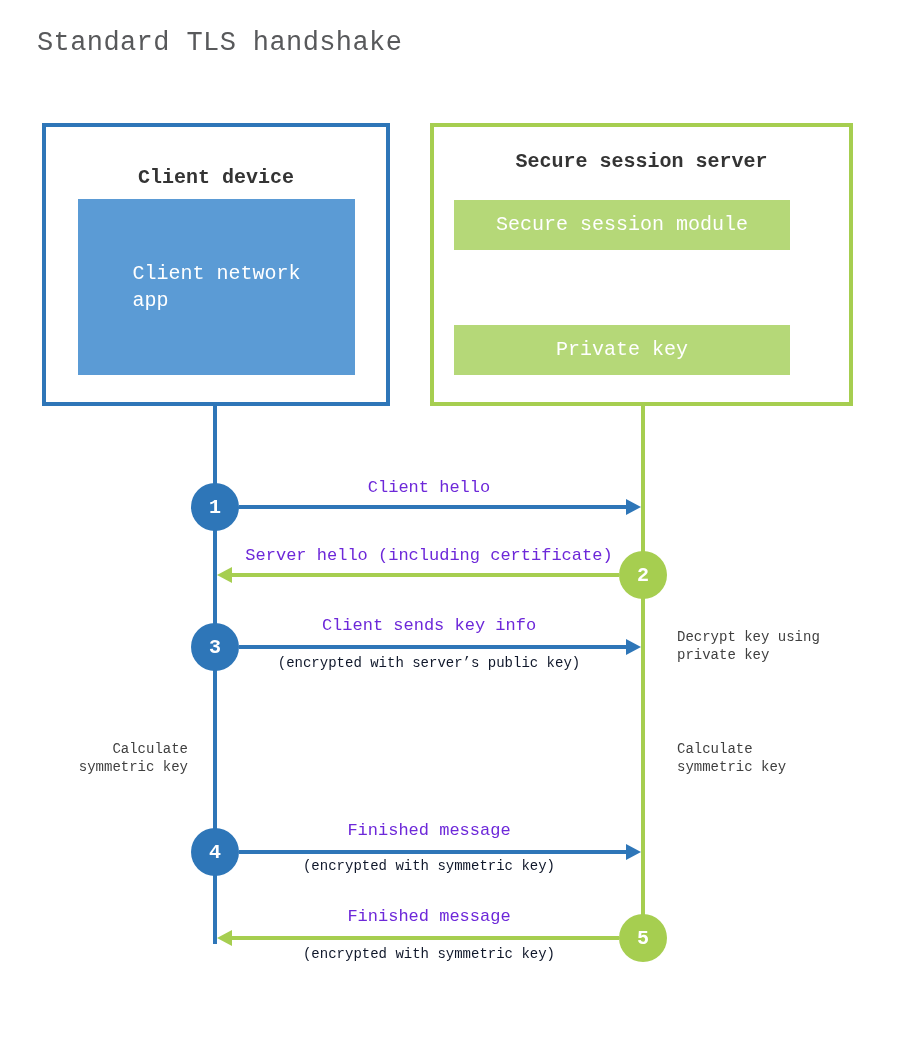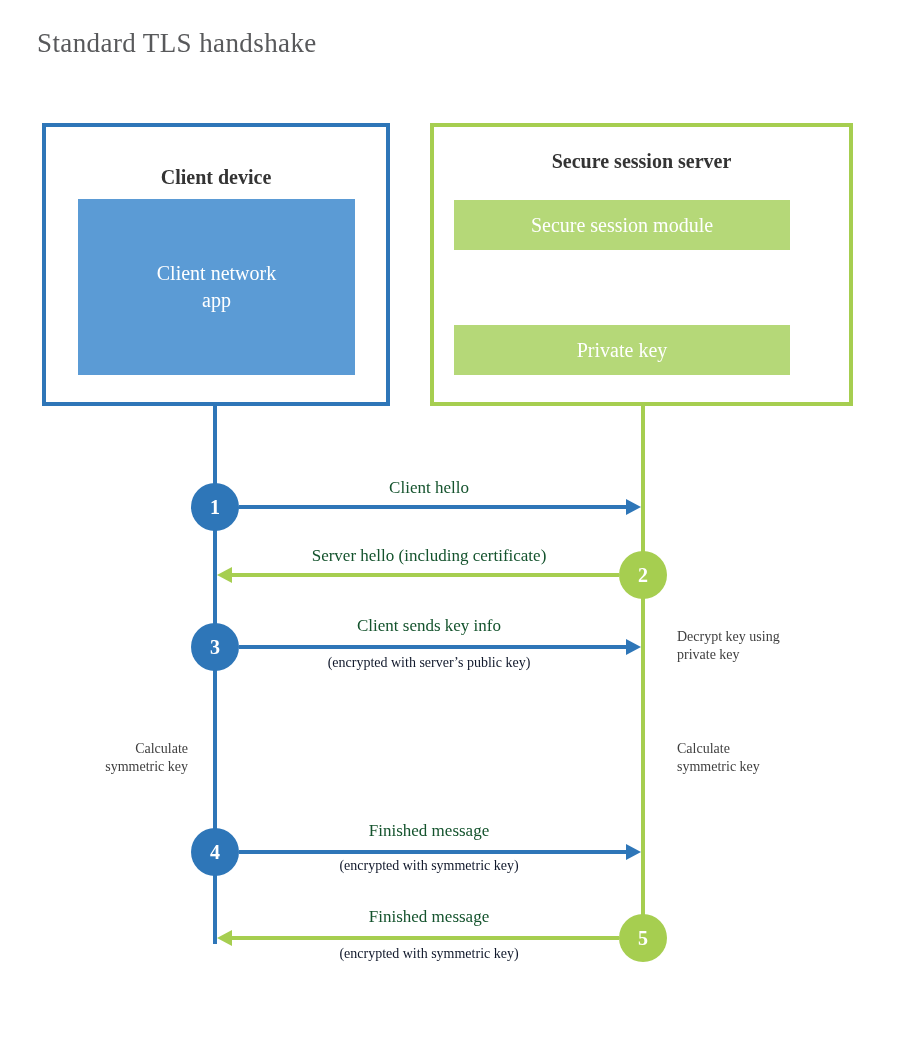--- a/index.html
+++ b/index.html
@@ -1,18 +1,18 @@
 <!DOCTYPE html>
 <html><head>
 <meta charset="utf-8">
 <style>
   html,body { margin:0; padding:0; background:#ffffff; }
   .canvas {
     position:relative; width:892px; height:1058px; background:#ffffff;
-    font-family:Liberation Serif, serif; overflow:hidden;
+    font-family:Liberation Mono, monospace; overflow:hidden;
   }
   .abs { position:absolute; }
 
   
   .diagram-title {
     left:37px; top:28px; font-size:27px; font-weight:300;
     color:#58595b; letter-spacing:0.4px;
   }
 
   
@@ -22,21 +22,21 @@
   .box-title {
     top:150px; font-size:20px; font-weight:bold; color:#343434;
     text-align:center; z-index:3;
   }
   .client-box-title { left:42px; width:348px;margin-top:16px; }
   .server-box-title { left:430px; width:423px; }
 
   .client-app {
     left:78px; top:199px; width:277px; height:176px; background:#5b9bd5;
     display:flex; align-items:center; justify-content:center; z-index:3;
-    color:#ffffff; font-size:20px; text-align:center; line-height:1.35;
+    color:#ffffff; font-size:20px; line-height:1.35;
   }
 
   .server-bar {
     left:454px; width:336px; height:50px; background:#b5d878; z-index:3;
     color:#ffffff; font-size:20px; text-align:center; line-height:50px;
   }
   .bar-1 { top:200px; }
   .bar-2 { top:263px; }
   .bar-3 { top:325px; }
 
@@ -82,21 +82,21 @@
   }
   .head-1 { top:499px; }
   .head-2 { top:567px; }
   .head-3 { top:639px; }
   .head-4 { top:844px; }
   .head-5 { top:930px; }
 
   
   .arrow-label {
     left:215px; width:428px; text-align:center;
-    font-size:17px; color:#14532d; z-index:4;
+    font-size:17px; color:#6d28d9; z-index:4;
   }
   .arrow-sublabel {
     left:215px; width:428px; text-align:center;
     font-size:14px; color:#0f172a; z-index:4;
   }
   .label-1 { top:478px; }
   .label-2 { top:546px; }
   .label-3 { top:616px; }  .sublabel-3 { top:655px; }
   .label-4 { top:821px; }  .sublabel-4 { top:858px; }
   .label-5 { top:907px; }  .sublabel-5 { top:946px; }

